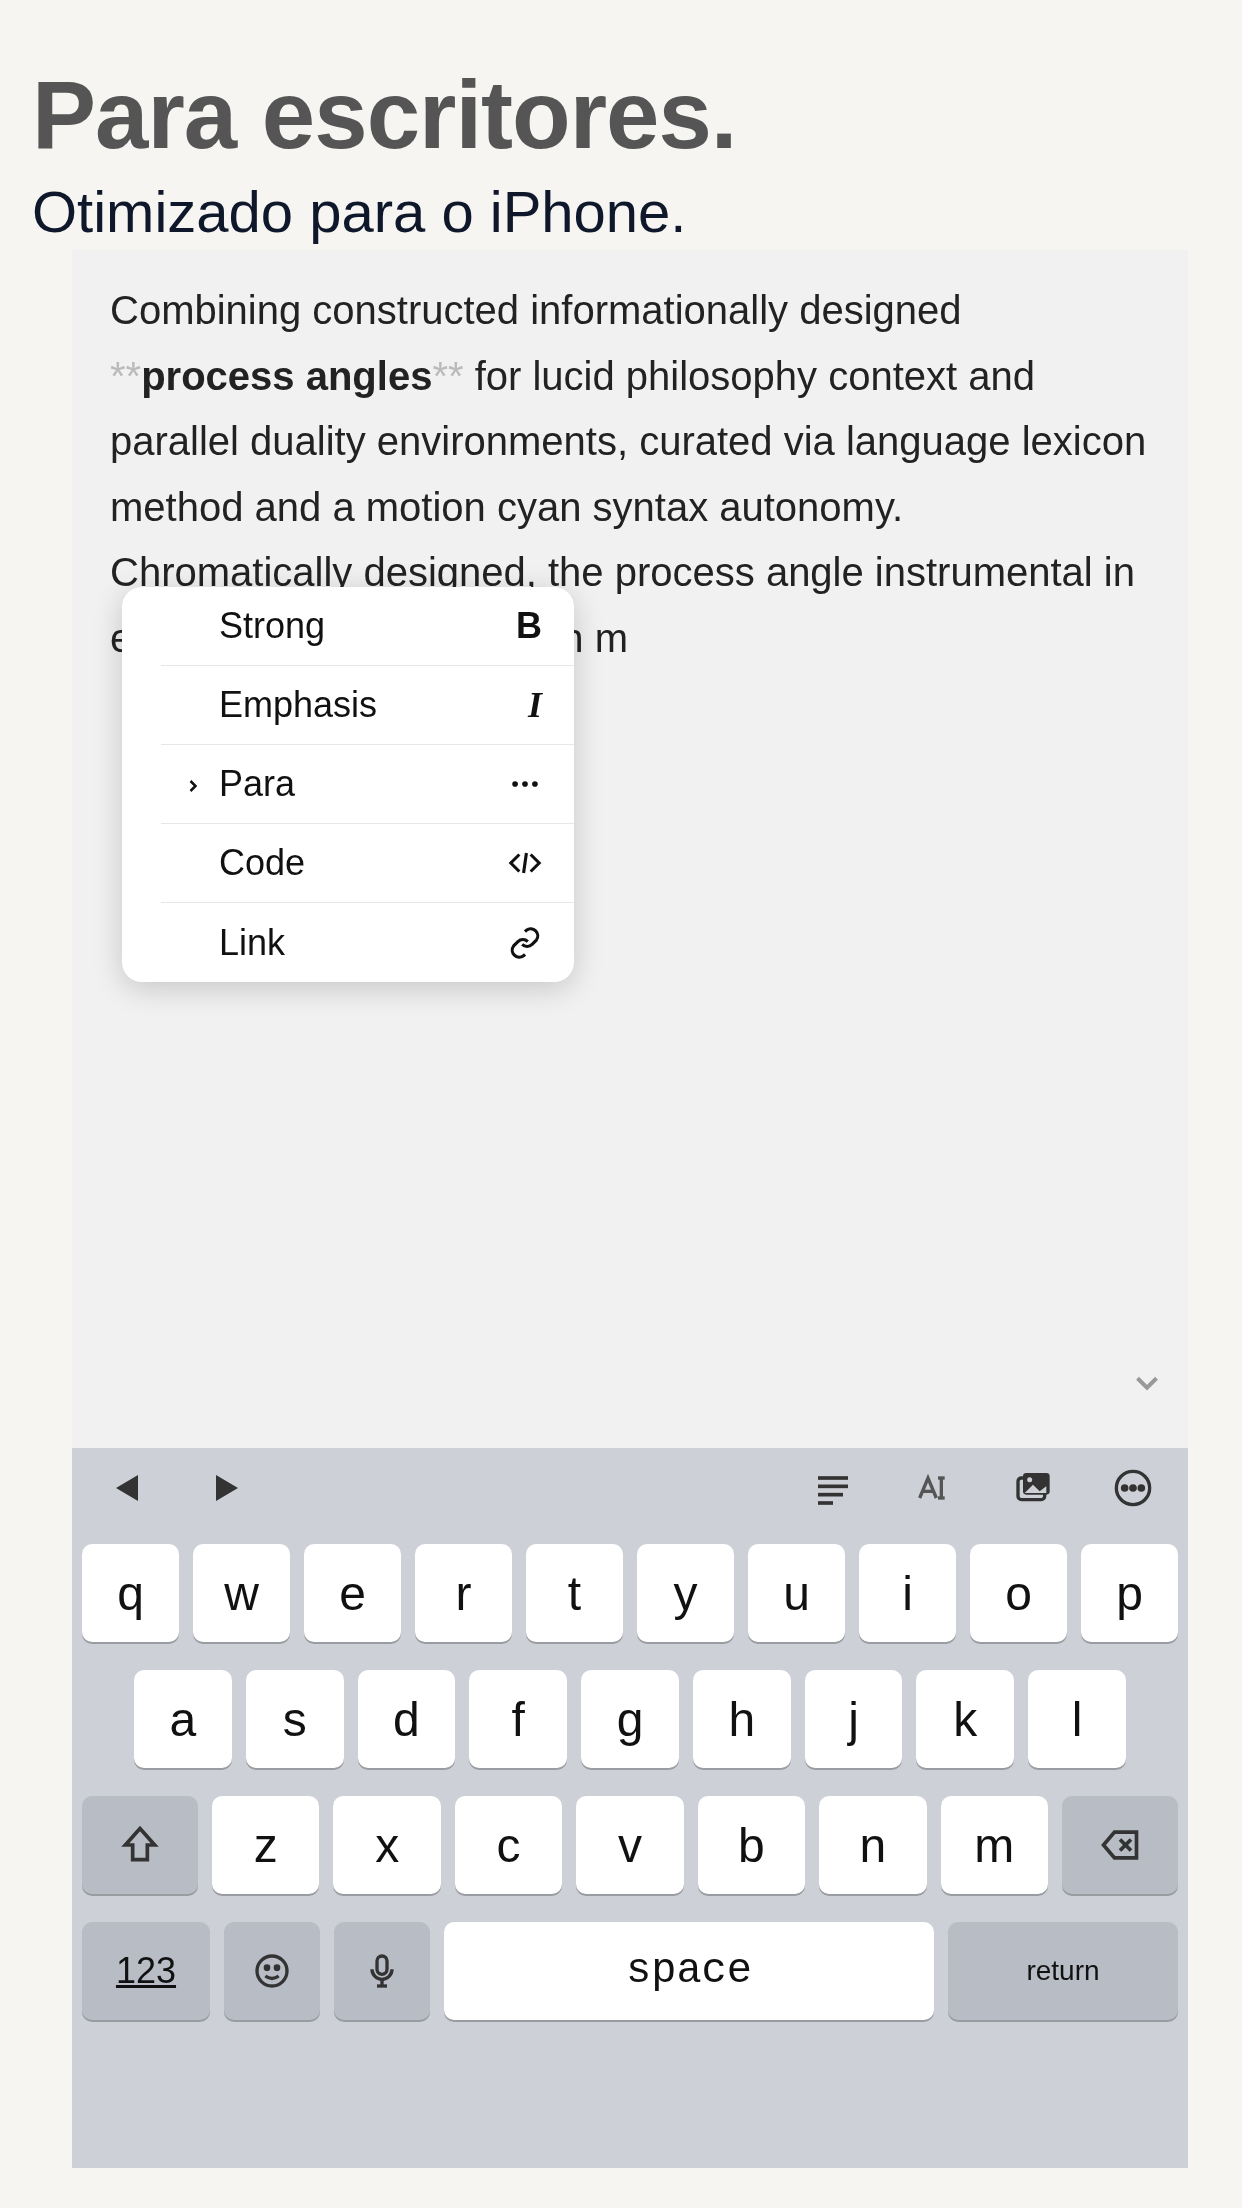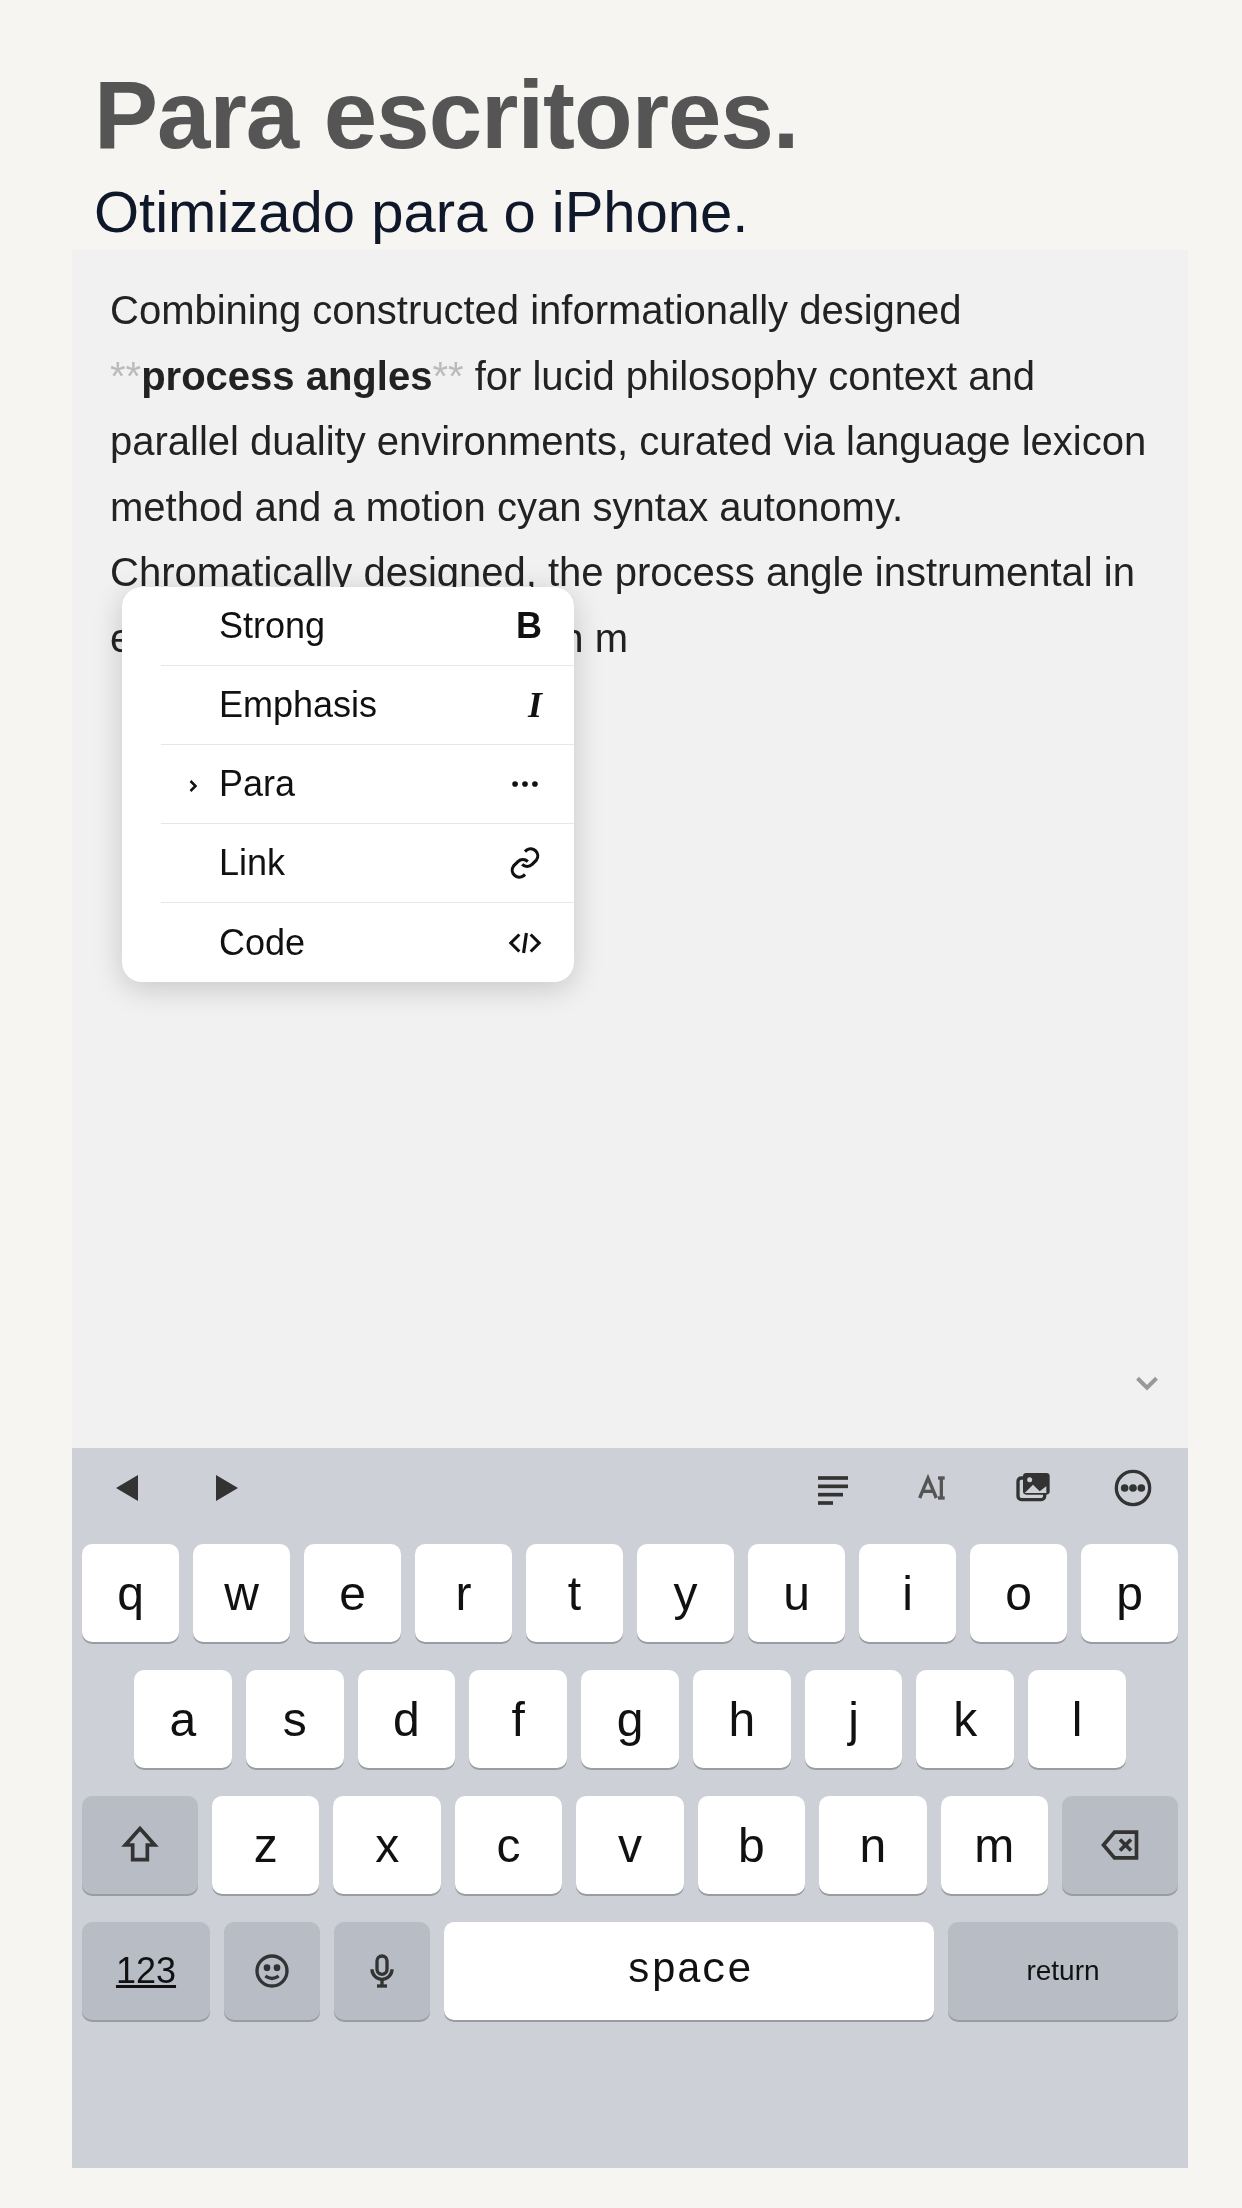--- a/index.html
+++ b/index.html
@@ -1,18 +1,18 @@
 <!DOCTYPE html>
 <html><head>
 <meta charset="utf-8">
 <style>
   * { box-sizing: border-box; margin: 0; padding: 0; }
   html, body { width: 1242px; height: 2208px; font-family: -apple-system, Helvetica, Arial, sans-serif; background: #f7f5f2; overflow: hidden; }
   .page { width: 1242px; height: 2208px; position: relative; background: #f7f5f2; }
-  .header { padding: 60px 72px 30px 61px; margin-left: 33px; }
+  .header { padding: 60px 72px 30px 32px; }
   .title { font-size: 96px; font-weight: 700; color: #555; letter-spacing: -1px; }
   .subtitle { font-size: 58px; font-weight: 400; color: #0f172a; margin-top: 8px; }
   .editor { position: absolute; left: 72px; right: 54px; top: 250px; bottom: 760px; background: #f1f1f1; padding: 28px 38px; overflow: hidden; }
   .editor-text { font-size: 40px; line-height: 1.64; color: #222; }
   .md { color: #bbb; }
   .bold { font-weight: 700; }
   .chev-down { position: absolute; right: 22px; bottom: 42px; color: #999; }
   .chev-down svg { width: 38px; height: 38px; }
   .popup { position: absolute; left: 122px; top: 587px; width: 452px; background: #fff; border-radius: 20px; box-shadow: 0 6px 30px rgba(0,0,0,0.18); overflow: hidden; padding-left: 39px; }
   .popup-row { display: flex; align-items: center; height: 79px; padding: 0 32px 0 58px; border-bottom: 1px solid #e6e6e6; font-size: 36px; color: #111; position: relative; }
@@ -84,35 +84,35 @@
       <span class="lbl">Para</span>
       <span class="ico">
           <svg viewBox="0 0 24 24" fill="#111">
             <circle cx="5" cy="12" r="2"></circle>
             <circle cx="12" cy="12" r="2"></circle>
             <circle cx="19" cy="12" r="2"></circle>
           </svg>
         </span>
     </div>
     <div class="popup-row">
-      <span class="lbl">Link</span>
-      <span class="ico">
-          <svg viewBox="0 0 24 24" fill="none" stroke="#111" stroke-width="2.2">
-            <path d="M10 13a5 5 0 0 0 7 0l3-3a5 5 0 0 0-7-7l-1 1"></path>
-            <path d="M14 11a5 5 0 0 0-7 0l-3 3a5 5 0 0 0 7 7l1-1"></path>
-          </svg>
-        </span>
-    </div>
-    <div class="popup-row">
       <span class="lbl">Code</span>
       <span class="ico">
           <svg viewBox="0 0 24 24" fill="none" stroke="#111" stroke-width="2.2">
             <polyline points="16 18 22 12 16 6"></polyline>
             <polyline points="8 6 2 12 8 18"></polyline>
             <line x1="13" y1="5" x2="11" y2="19"></line>
+          </svg>
+        </span>
+    </div>
+    <div class="popup-row">
+      <span class="lbl">Link</span>
+      <span class="ico">
+          <svg viewBox="0 0 24 24" fill="none" stroke="#111" stroke-width="2.2">
+            <path d="M10 13a5 5 0 0 0 7 0l3-3a5 5 0 0 0-7-7l-1 1"></path>
+            <path d="M14 11a5 5 0 0 0-7 0l-3 3a5 5 0 0 0 7 7l1-1"></path>
           </svg>
         </span>
     </div>
   </div>
 
   <div class="toolbar">
     <div class="tbtn tri tri-left"></div>
     <div class="tbtn tri tri-right"></div>
     <div class="tspacer"></div>
     <div class="tbtn">

